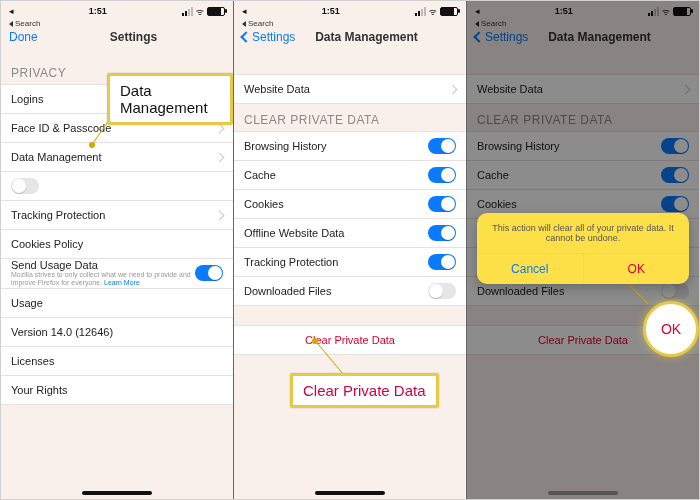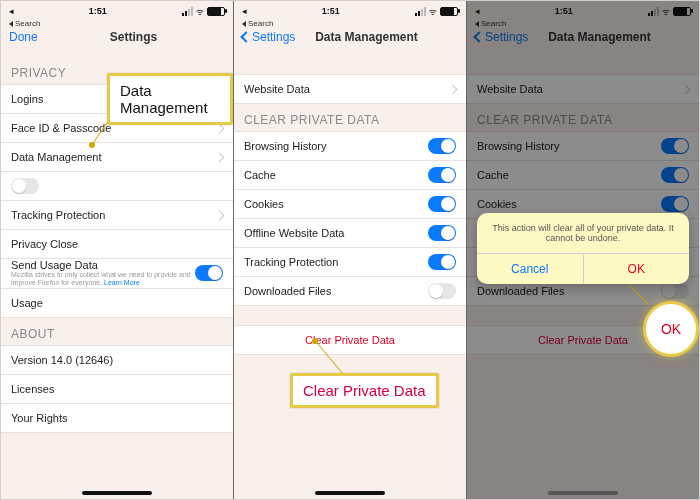--- a/index.html
+++ b/index.html
@@ -104,21 +104,21 @@
   .callout.red { color:#d3003f; }
   .connector {
     position:absolute; height:1px; background:#d3a800; z-index:49;
   }
   .dot {
     position:absolute; width:6px;height:6px;border-radius:50%;background:#d3a800; z-index:49;
   }
   
   .modal {
     position:absolute; left:10px; right:10px; top:212px;
-    background:#fef9c3; border-radius:10px; z-index:200;
+    background:#fde047; border-radius:10px; z-index:200;
     text-align:center; font-size:9px; color:#555;
     box-shadow:0 4px 12px rgba(0,0,0,.25);
   }
   .modal .msg { padding:10px 12px; }
   .modal .btns { display:flex; border-top:1px solid #cfcfd4; }
   .modal .btns span { flex:1; padding:8px 0; color:#0a7aff; font-size:12px; }
   .modal .btns span + span { border-left:1px solid #cfcfd4; color:#e0002a; }
   
   .spot {
     position:absolute; width:50px;height:50px;border-radius:50%;
@@ -180,34 +180,33 @@
     <div class="row">
       <span class="toggle">
           <i></i>
         </span>
     </div>
     <div class="row">
         <span class="label">Tracking Protection</span>
         <span class="chev-r"></span>
       </div>
     <div class="row">
-        <span class="label">Privacy Close</span>
+        <span class="label">Cookies Policy</span>
       </div>
 
     <div class="row">
       <span class="label"><span>Send Usage Data</span><span class="sub"><span>Mozilla strives to only collect what we need to provide and improve Firefox for everyone.</span> <span class="link">Learn More</span></span></span>
       <span class="toggle on blue">
           <i></i>
         </span>
     </div>
     <div class="row">
         <span class="label">Usage</span>
       </div>
 
-    <div class="section-header">About</div>
     <div class="row first">
         <span class="label">Version 14.0 (12646)</span>
       </div>
     <div class="row">
         <span class="label">Licenses</span>
       </div>
     <div class="row">
         <span class="label">Your Rights</span>
       </div>
 

